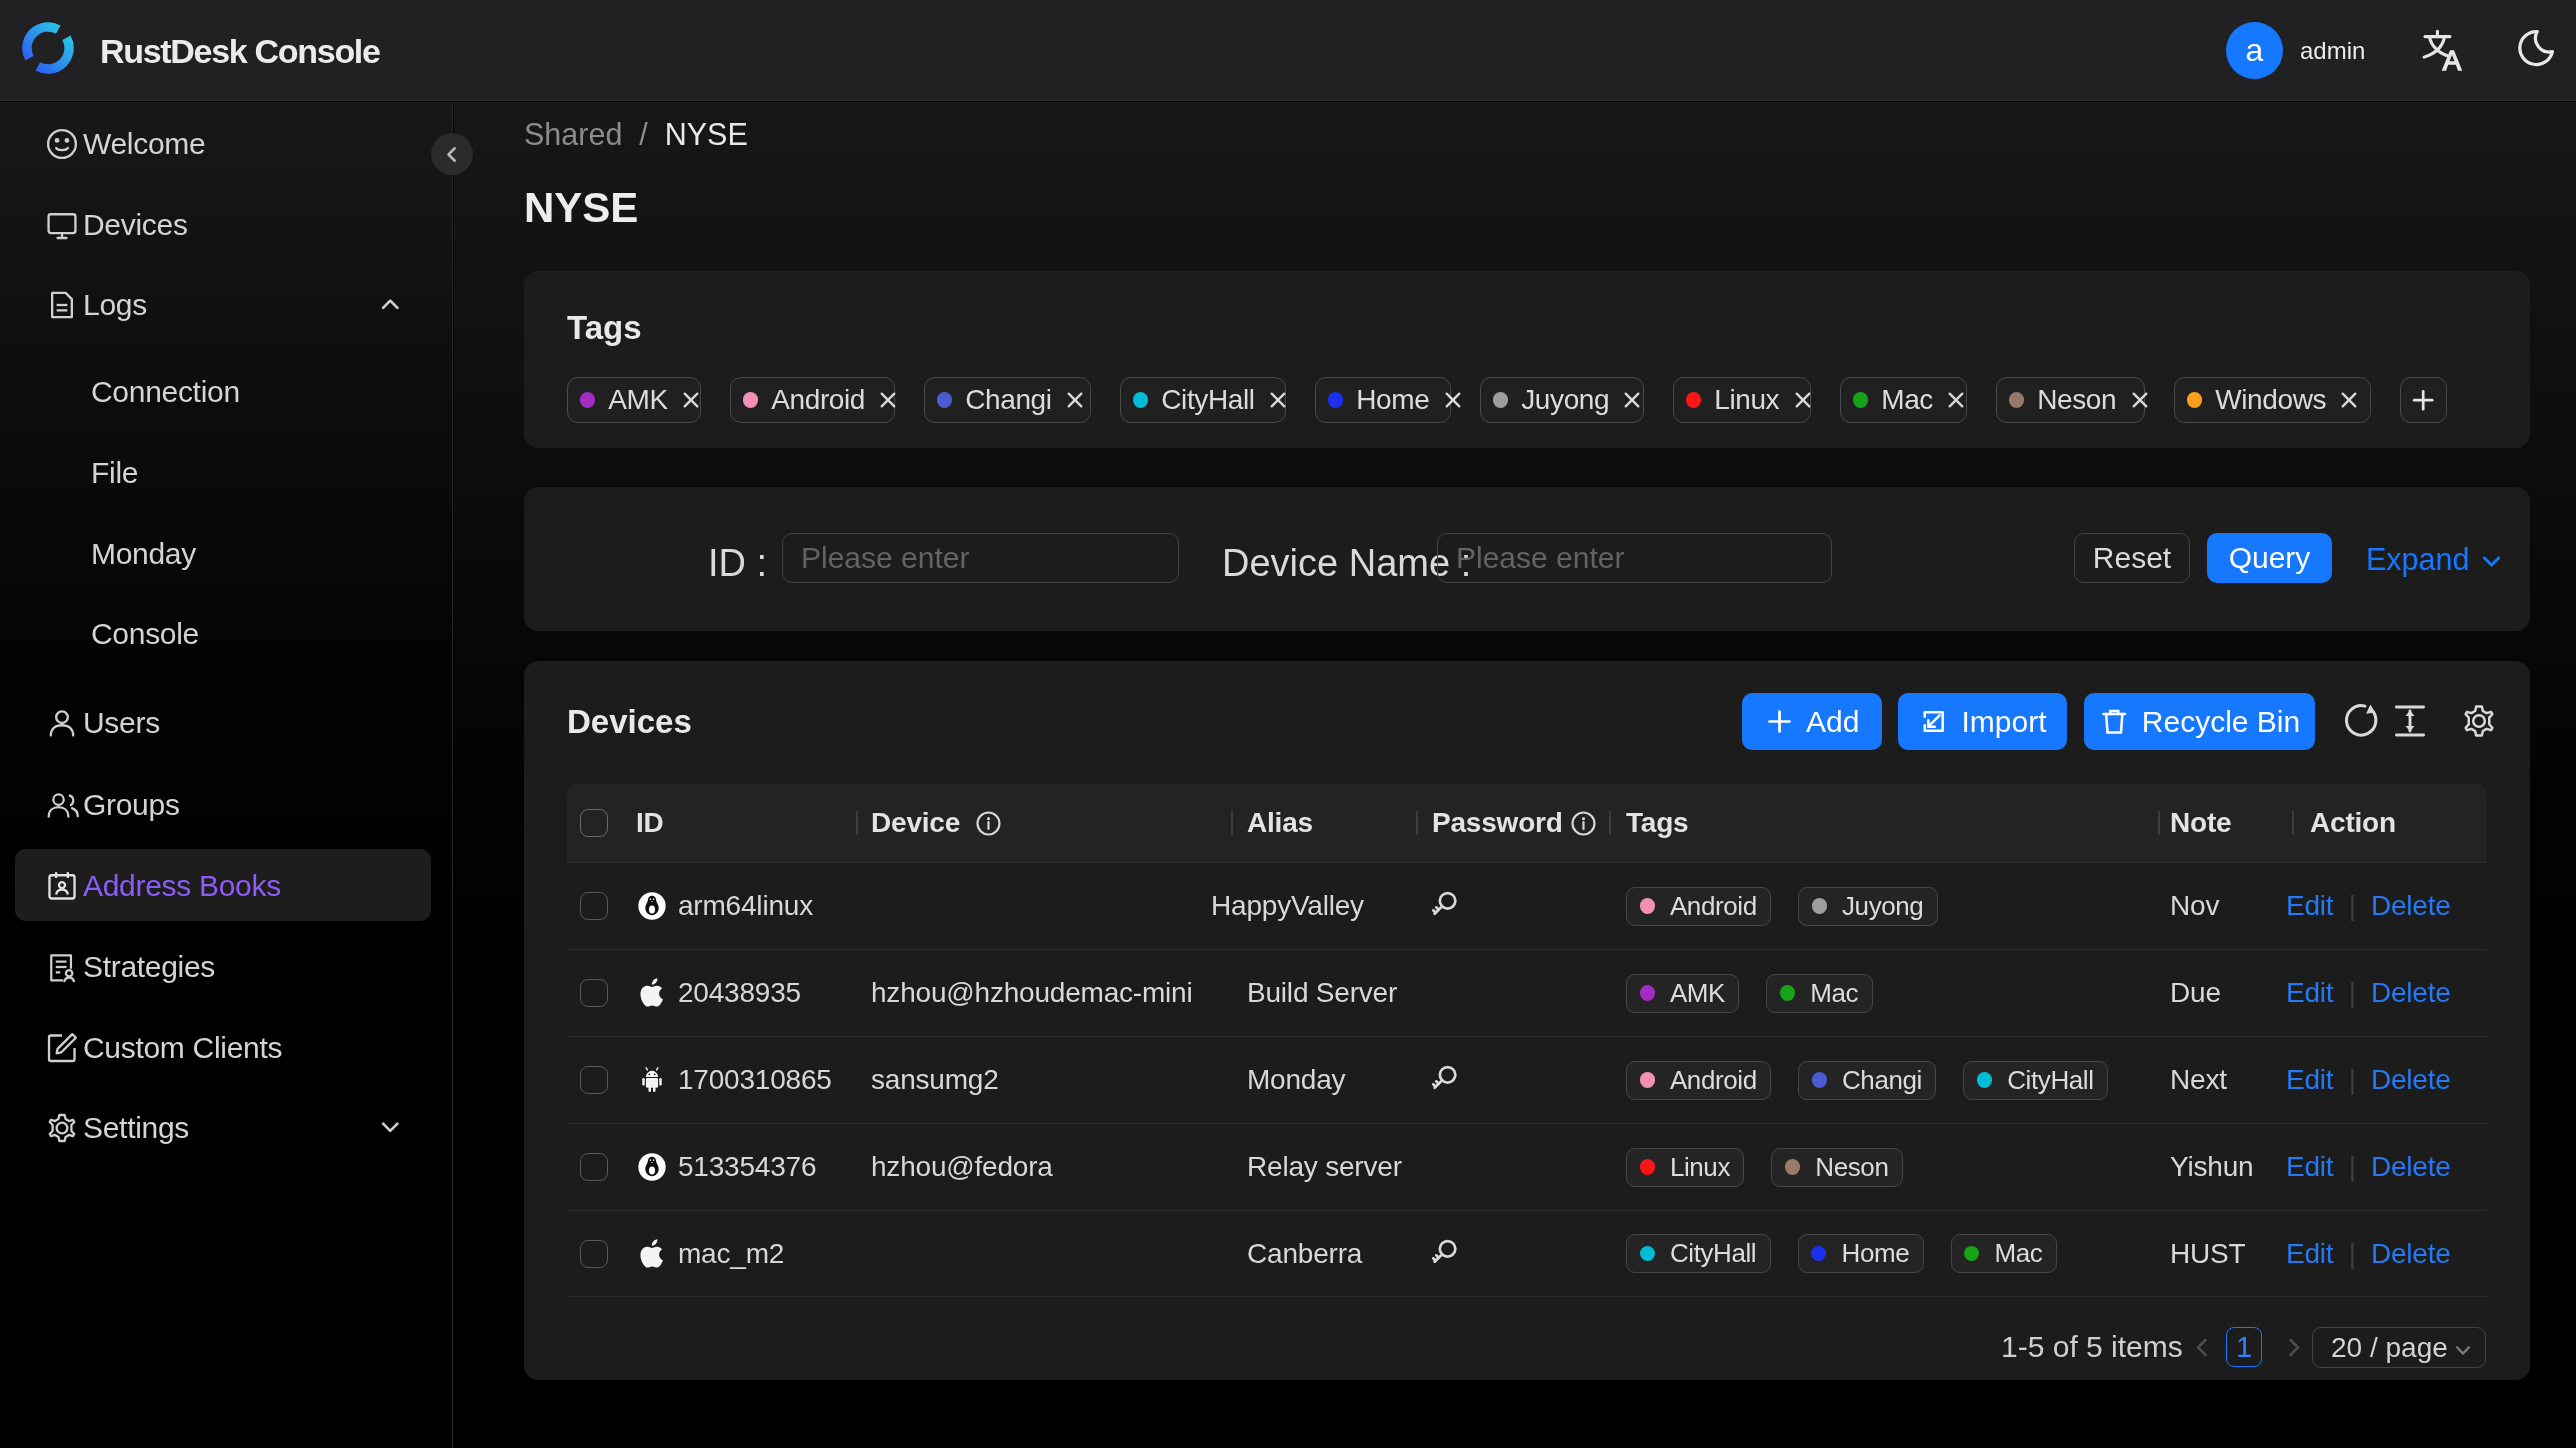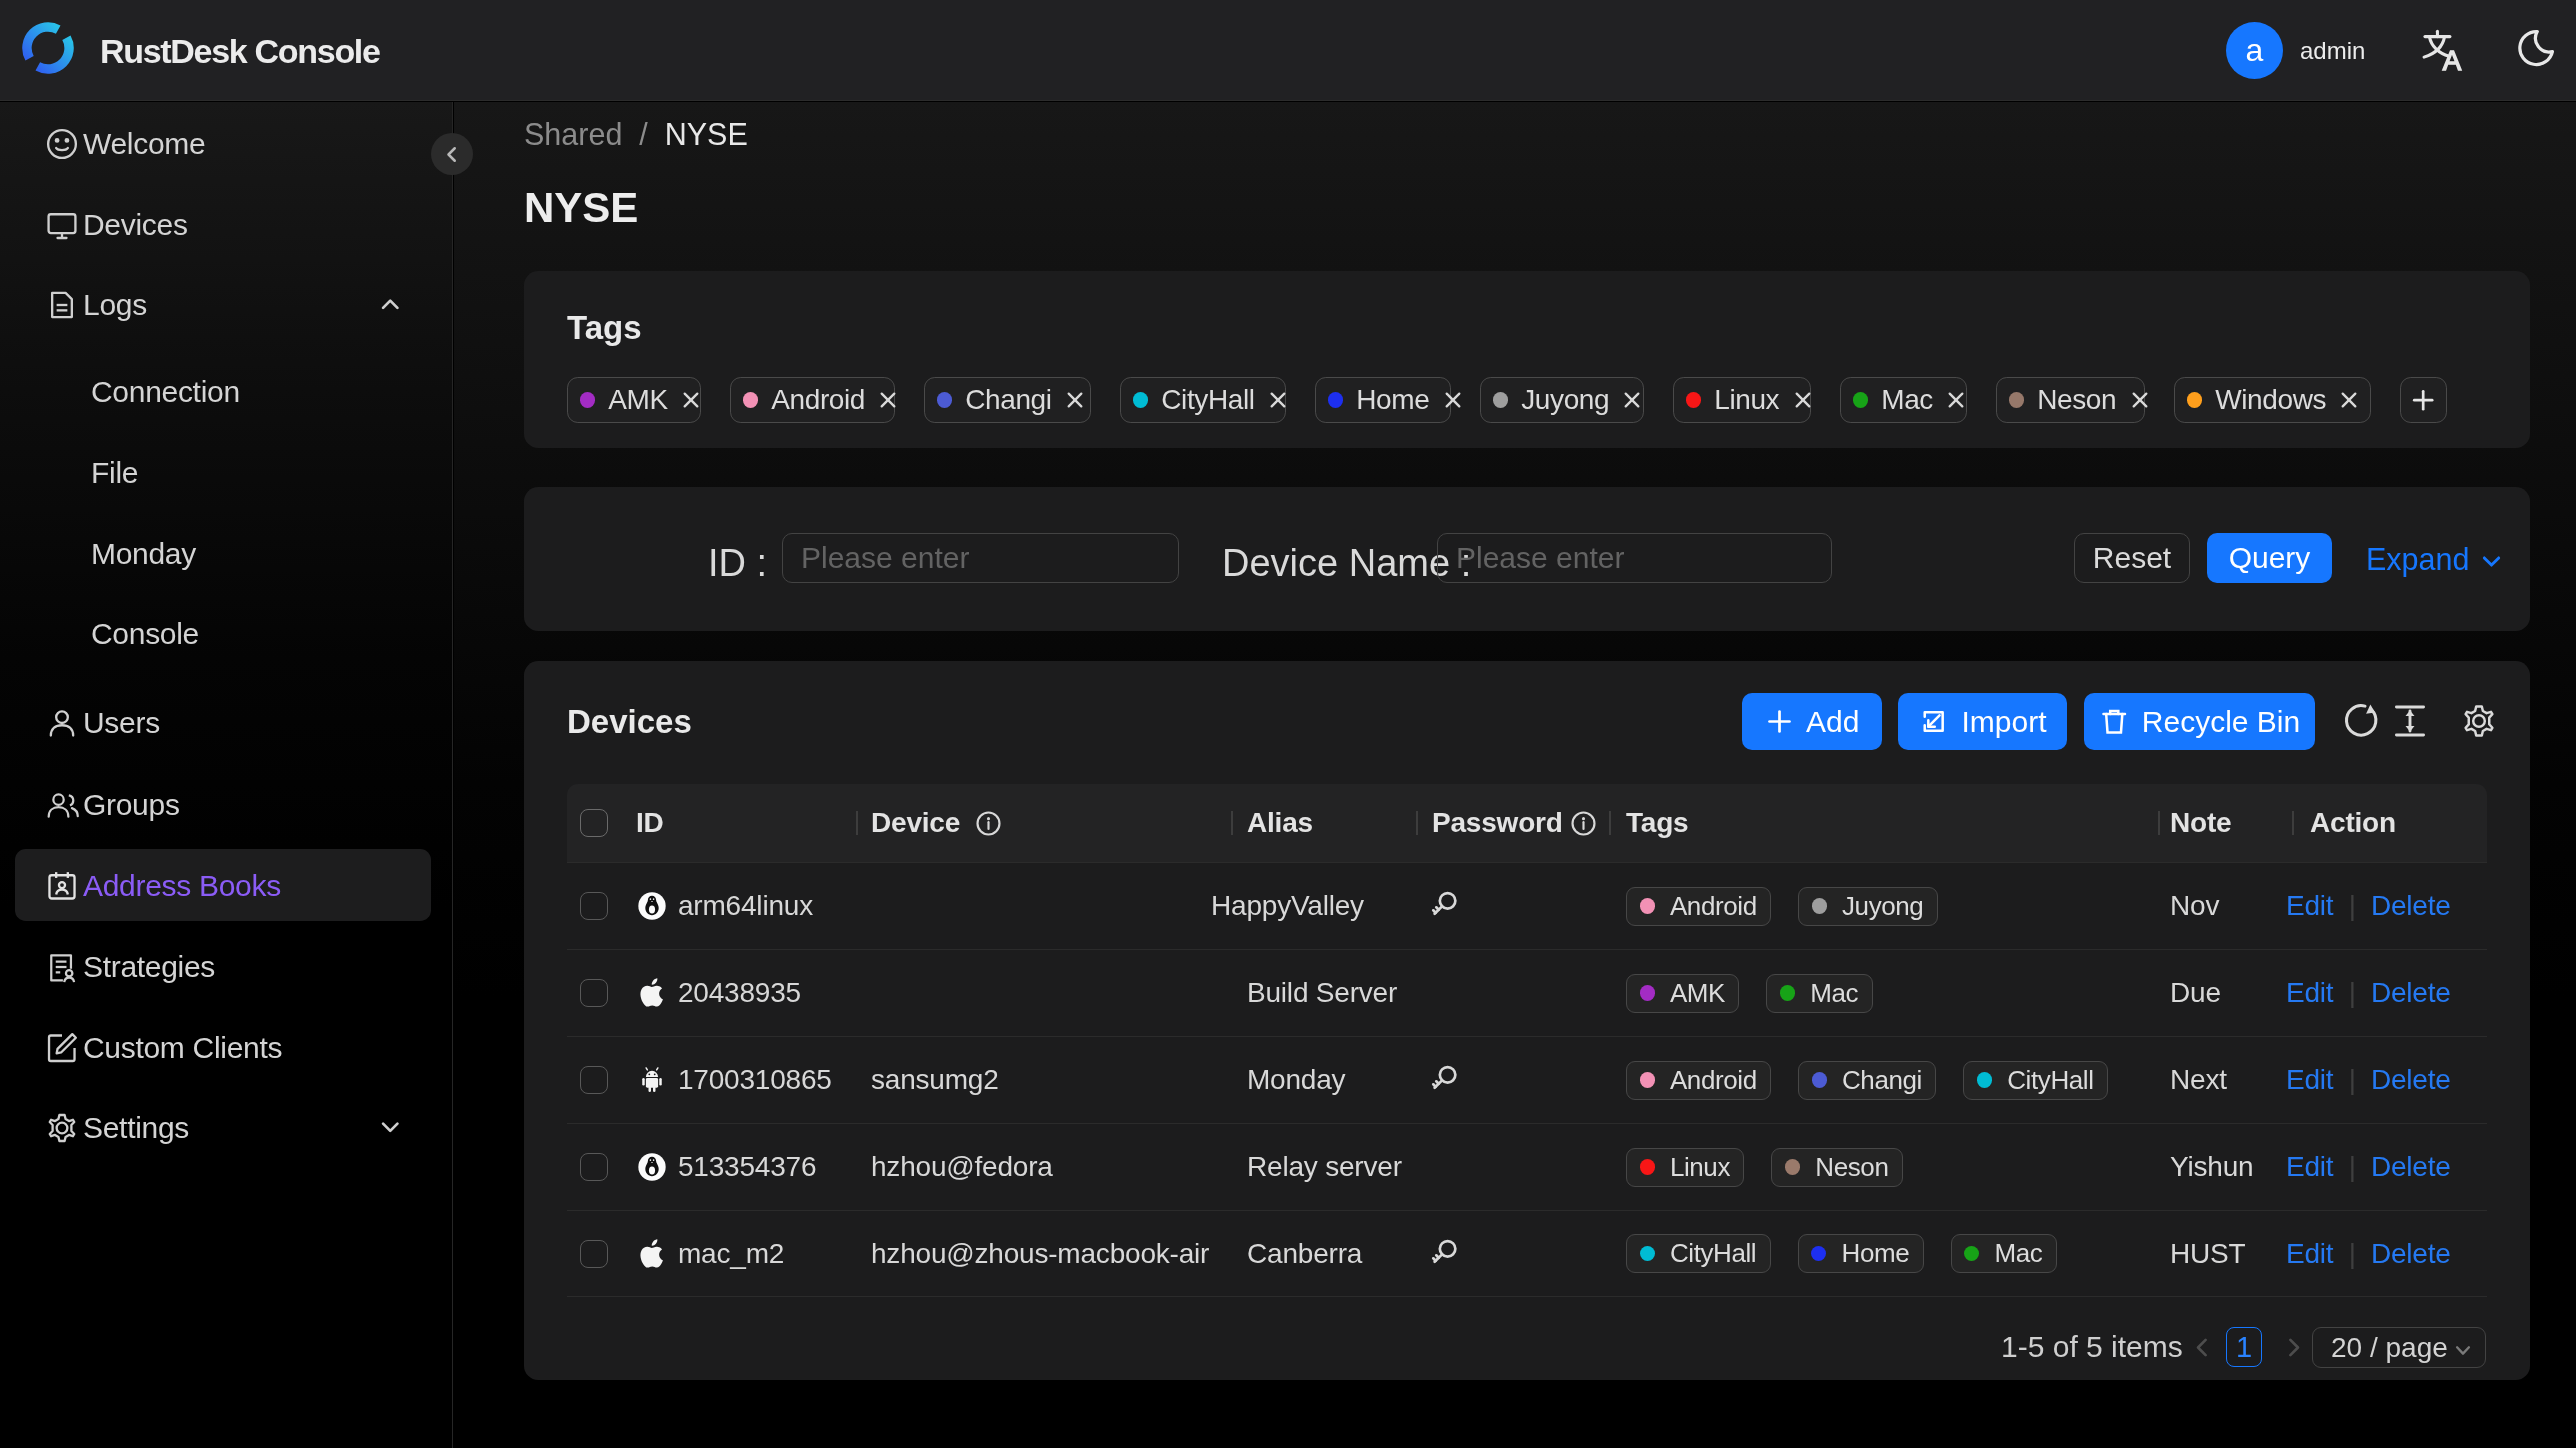--- a/index.html
+++ b/index.html
@@ -428,20 +428,21 @@
       <span class="cbx"></span>
     </div>
 <div class="cell" style="left:65px;">
       <span class="oic">
         <svg width="36" height="36" viewBox="0 0 44 44">
           <use href="#apple"></use>
         </svg>
       </span>
     </div>
 <div class="cell" style="left:111px;">20438935</div>
+<div class="cell" style="left:304px;">hzhou@hzhoudemac-mini</div>
 <div class="cell" style="left:680px;">Build Server</div>
 <div class="cell" style="left:1059px;">
       <span class="schip"><span class="dot" style="background:#a32cc4;"></span>AMK</span>
       <span class="schip"><span class="dot" style="background:#17a317;"></span>Mac</span>
     </div>
 <div class="cell" style="left:1603px;">Due</div>
 <div class="cell" style="left:1719px;">
       <span class="alink">Edit</span>
       <span style="color:#3f3f3f;padding:0 15.2px;">|</span>
       <span class="alink">Delete</span>
@@ -508,21 +509,20 @@
       <span class="cbx"></span>
     </div>
 <div class="cell" style="left:65px;">
       <span class="oic">
         <svg width="36" height="36" viewBox="0 0 44 44">
           <use href="#apple"></use>
         </svg>
       </span>
     </div>
 <div class="cell" style="left:111px;">mac_m2</div>
-<div class="cell" style="left:304px;">hzhou@zhous-macbook-air</div>
 <div class="cell" style="left:680px;">Canberra</div>
 <div class="cell" style="left:859px;">
       <svg width="38" height="38" viewBox="0 0 44 44">
         <use href="#keyic"></use>
       </svg>
     </div>
 <div class="cell" style="left:1059px;">
       <span class="schip"><span class="dot" style="background:#00bcd4;"></span>CityHall</span>
       <span class="schip"><span class="dot" style="background:#1d2ff0;"></span>Home</span>
       <span class="schip"><span class="dot" style="background:#17a317;"></span>Mac</span>

